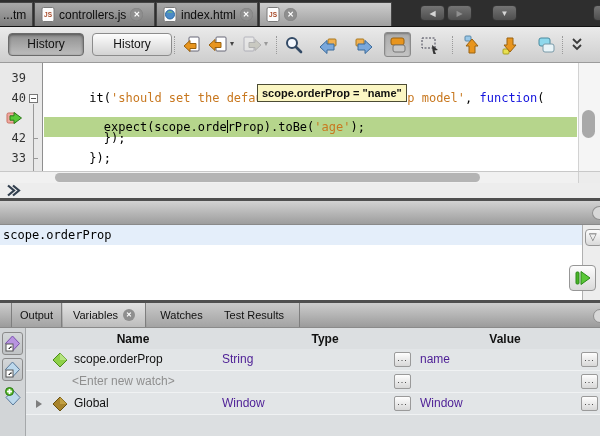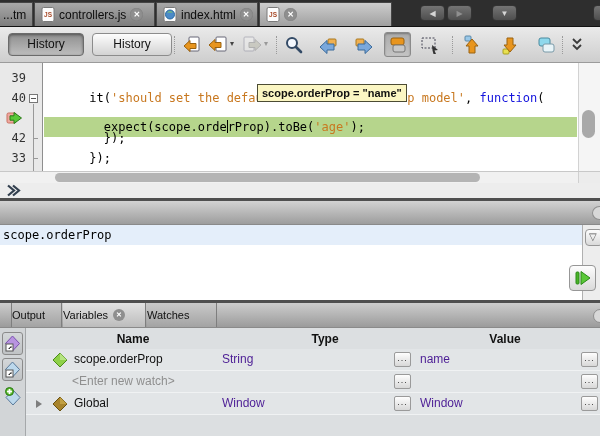--- a/index.html
+++ b/index.html
@@ -72,21 +72,21 @@
   
   .panel-bar{left:0;width:600px;height:24px;background:linear-gradient(#d2d2d2,#9d9d9d);
              border-bottom:1px solid #8a8a8a;box-sizing:border-box;}
   .panel-tab{position:absolute;bottom:0;height:20px;box-sizing:border-box;
              background:linear-gradient(#e7e7e7,#c2c2c2);border:1px solid #8a8a8a;border-bottom:none;
              border-radius:3px 3px 0 0;display:flex;align-items:center;gap:5px;
              padding:0 7px;font-size:11px;color:#111;white-space:nowrap;}
   .panel-tab .close-btn{width:12px;height:12px;line-height:12px;font-size:7px;background:#8e8e8e;}
   .btab{position:absolute;top:0;height:24px;box-sizing:border-box;
         border-right:1px solid #7e7e7e;display:flex;align-items:center;gap:5px;
-        justify-content:flex-start;font-size:11px;color:#111;
+        justify-content:center;font-size:11px;color:#111;
         background:linear-gradient(#c9c9c9,#a3a3a3);}
   .btab.active{background:linear-gradient(#e2e2e2,#bcbcbc);}
   .partial-round{position:absolute;border-radius:50%;background:#d8d8d8;border:1px solid #8f8f8f;box-sizing:border-box;}
 
   
   .eval-editor{left:0;top:225px;width:600px;height:75px;background:#fff;}
   .eval-line{position:absolute;left:0;top:0;width:582px;height:20px;background:#e4eefa;
              font-family:"DejaVu Sans Mono",monospace;font-size:12px;line-height:20px;
              color:#000;padding-left:3px;box-sizing:border-box;white-space:pre;}
   .eval-side{position:absolute;left:582px;top:0;width:18px;height:75px;background:#ededed;border-left:1px solid #b0b0b0;box-sizing:border-box;}
@@ -287,20 +287,23 @@
   <div class="abs panel-bar" style="top:303px;height:25px;background:linear-gradient(#cdcdcd,#9b9b9b);">
     <div class="btab" style="left:11px;width:51px;border-left:1px solid #7e7e7e;">
       <span>Output</span>
     </div>
     <div class="btab active" style="left:63px;width:83px;">
       <span>Variables</span>
       <span class="close-btn" style="width:12px;height:12px;line-height:12px;font-size:7px;background:#8e8e8e;">✕</span>
     </div>
     <div class="btab" style="left:147px;width:70px;">
       <span>Watches</span>
+    </div>
+    <div class="btab" style="left:209px;width:91px;">
+      <span>Test Results</span>
     </div>
     <div class="partial-round" style="left:593px;top:6px;width:14px;height:14px;"></div>
   </div>
 
   <div class="abs vars">
     <div class="vtoolbar">
       <div class="vtbtn" style="top:4px;">
         <svg width="17" height="17" viewBox="0 0 17 17">
           <polygon points="8.5,1 15.5,8.5 8.5,16 1.5,8.5" fill="#b894e0" stroke="#7a50b0"></polygon>
           <rect x="2" y="9" width="7" height="7" fill="#fff" stroke="#555"></rect>

